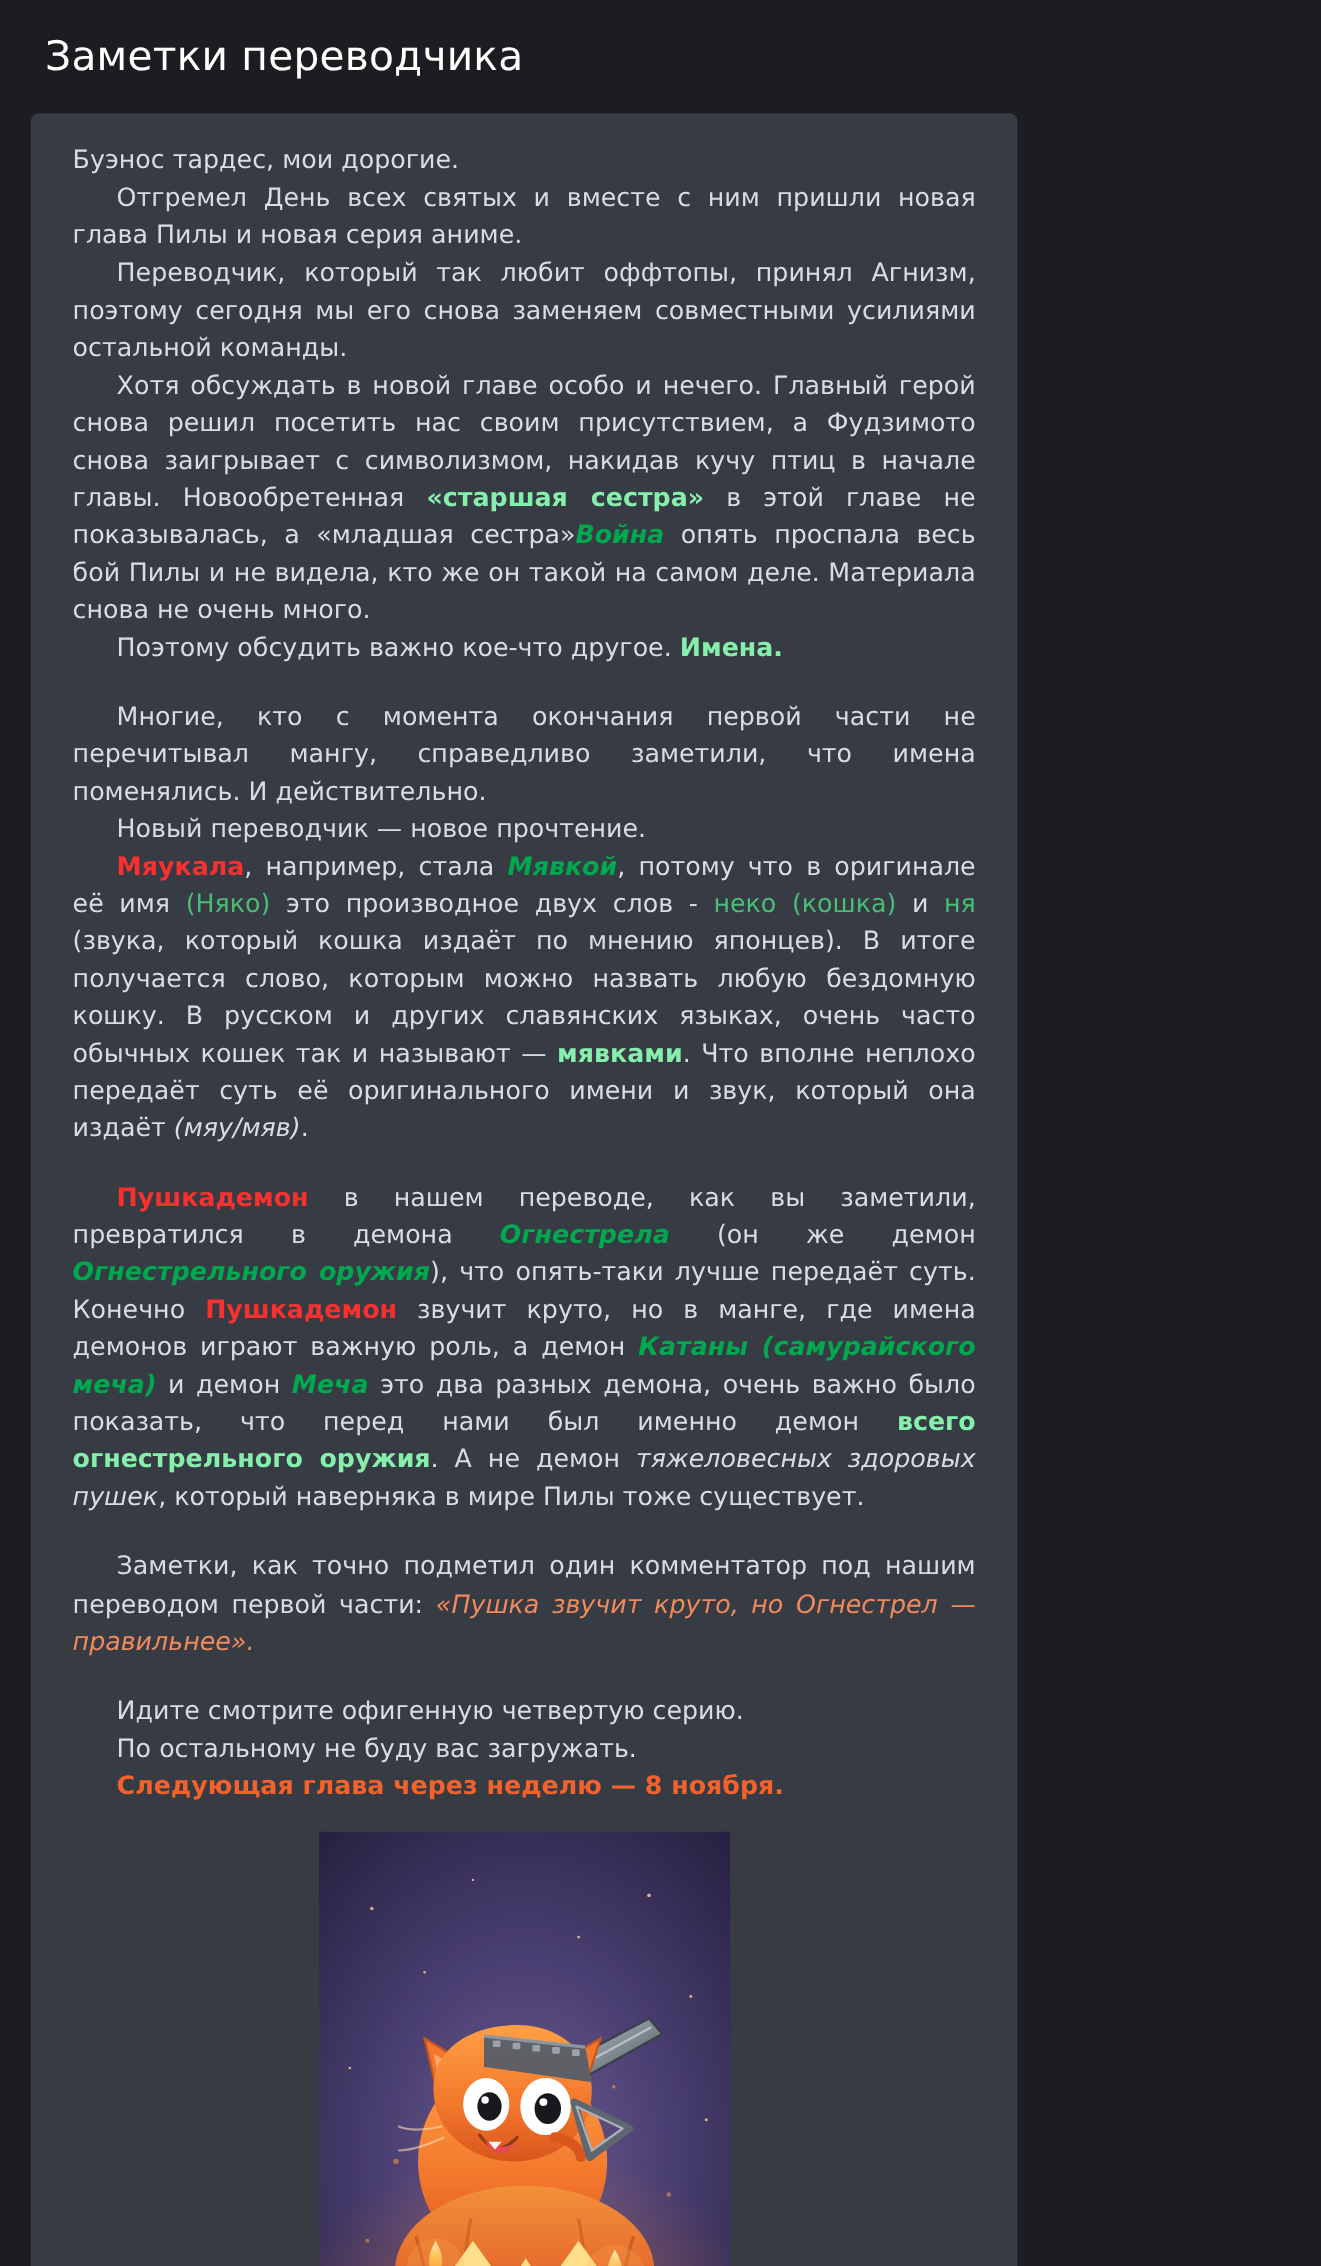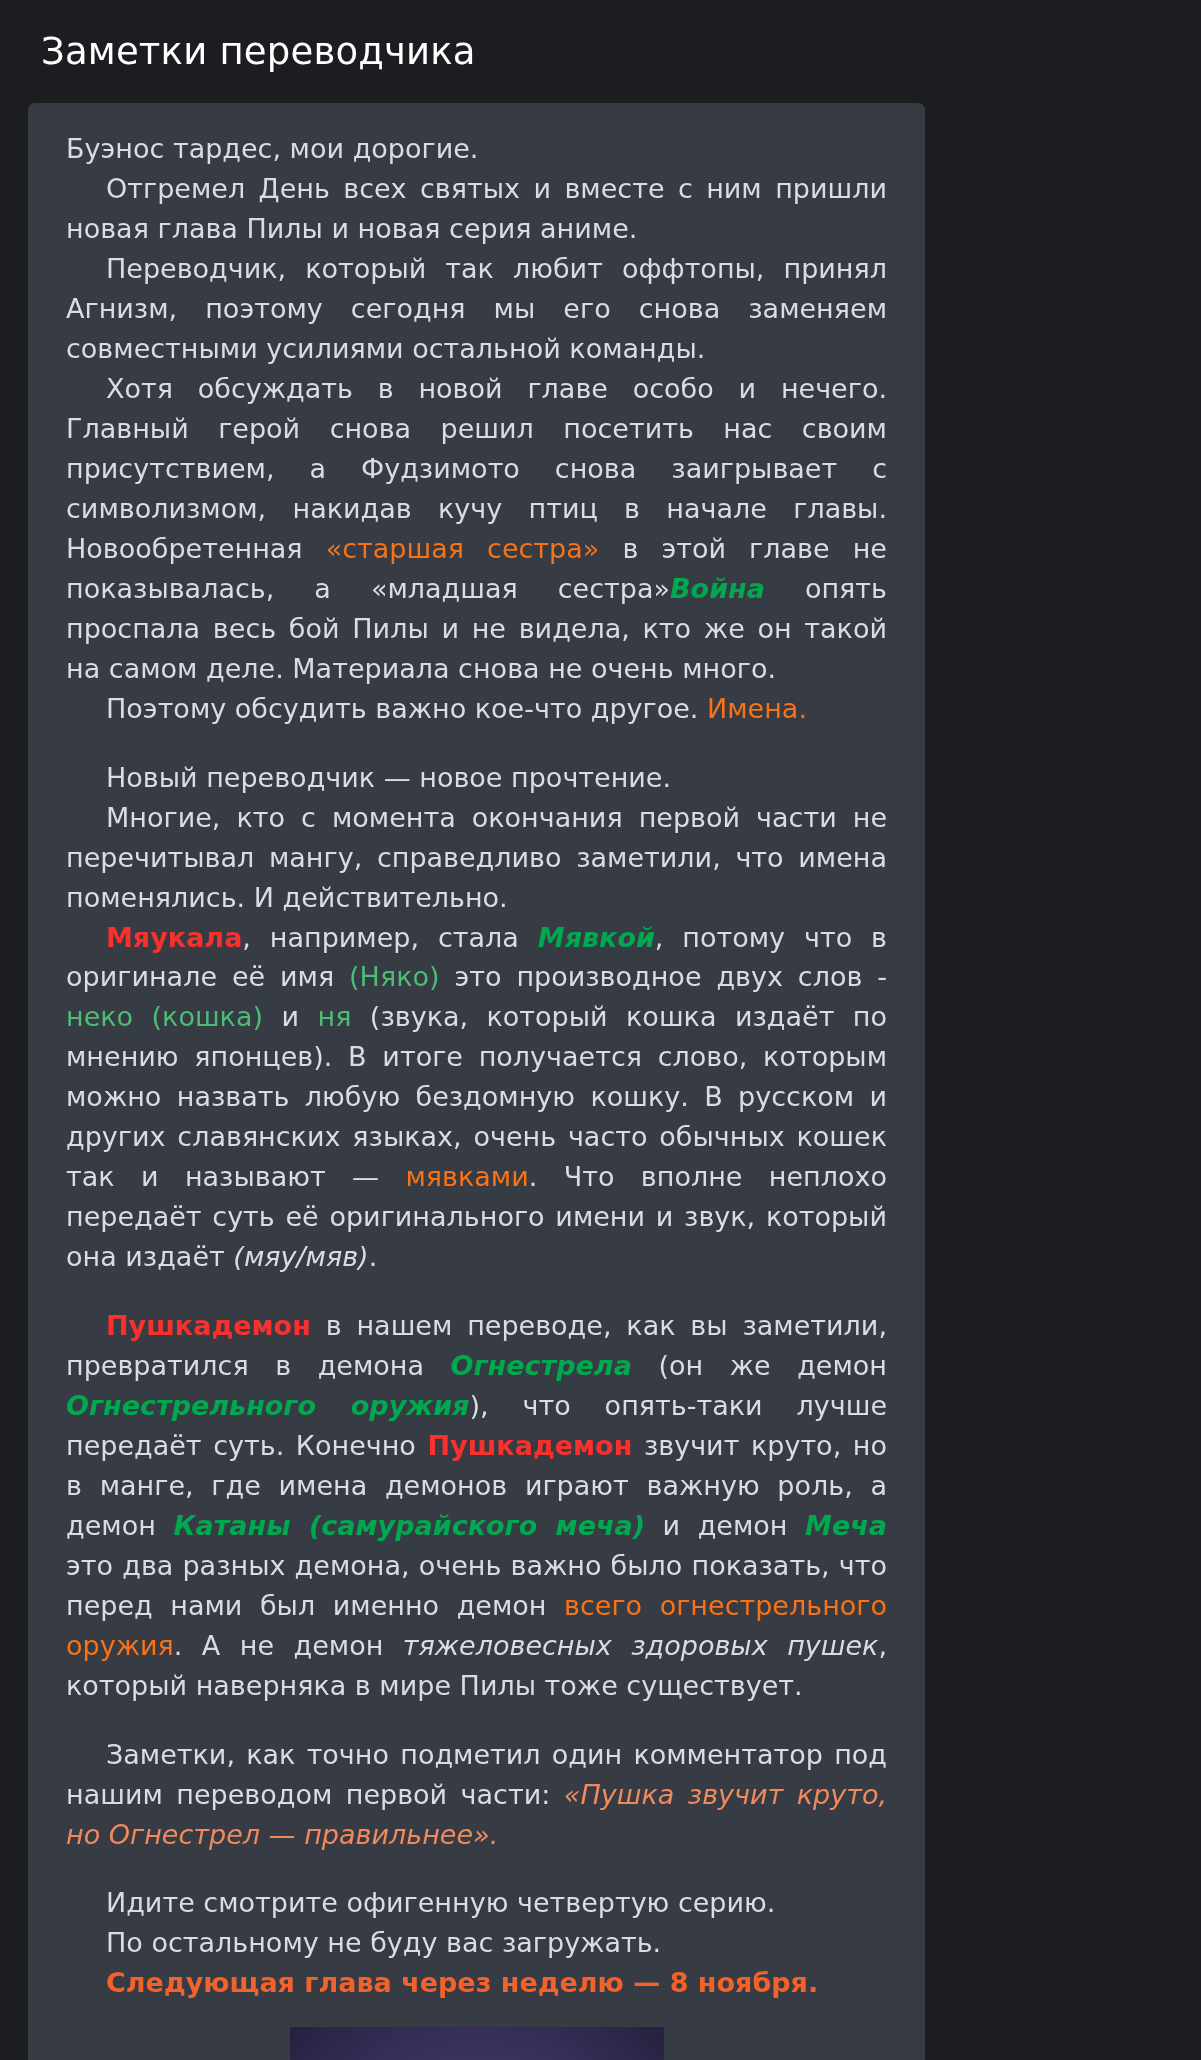--- a/index.html
+++ b/index.html
@@ -28,29 +28,29 @@
   }
   .card{
     margin:29px 28px 0 28px;
     background:#363b44;
     border-radius:7px;
     padding:26px 38px 40px 38px;
     box-sizing:border-box;
   }
   .body-text{
     color:#d9dde2;
-    font-size:27px;
+    font-size:23px;
     line-height:1.48;
     text-align:justify;
     text-justify:inter-word;
   }
   .body-text p{margin:0;}
   .indent{text-indent:40px;}
   .gap{height:29px;}
-  .b{font-weight:normal;color:#f97316;}
+  .b{font-weight:bold;color:#86efac;}
   .i{font-style:italic;margin-top:41px;}
   .red{color:#f8312f;font-weight:bold;}
   .green{color:#00a84f;font-weight:bold;font-style:italic;}
   .green-lt{color:#4bbd75;}
   .orange{color:#f2622a;font-weight:bold;}
   .quote-it{color:#f08a5d;font-style:italic;}
   .fig{
     margin:24px auto 0 auto;
     width:374px;
   }
@@ -75,23 +75,23 @@
       <p class="indent">Отгремел День всех святых и вместе с ним пришли новая глава Пилы и новая серия аниме.</p>
 
       <p class="indent">Переводчик, который так любит оффтопы, принял Агнизм, поэтому сегодня мы его снова заменяем совместными усилиями остальной команды.</p>
 
       <p class="indent"><span>Хотя обсуждать в новой главе особо и нечего. Главный герой снова решил посетить нас своим присутствием, а Фудзимото снова заигрывает с символизмом, накидав кучу птиц в начале главы. Новообретенная </span><span class="b">«старшая сестра»</span><span> в этой главе не показывалась, а «младшая сестра»</span><span class="green">Война</span><span> опять проспала весь бой Пилы и не видела, кто же он такой на самом деле. Материала снова не очень много.</span></p>
 
       <p class="indent"><span>Поэтому обсудить важно кое-что другое. </span><span class="b">Имена.</span></p>
 
       <div class="gap"></div>
 
+      <p class="indent">Многие, кто с момента окончания первой части не перечитывал мангу, справедливо заметили, что имена поменялись. И действительно.</p>
+
       <p class="indent">Новый переводчик — новое прочтение.</p>
-
-      <p class="indent">Многие, кто с момента окончания первой части не перечитывал мангу, справедливо заметили, что имена поменялись. И действительно.</p>
 
       <p class="indent"><span class="red">Мяукала</span><span>, например, стала </span><span class="green">Мявкой</span><span>, потому что в оригинале её имя </span><span class="green-lt">(Няко)</span><span> это производное двух слов - </span><span class="green-lt">неко (кошка)</span><span> и </span><span class="green-lt">ня</span><span> (звука, который кошка издаёт по мнению японцев). В итоге получается слово, которым можно назвать любую бездомную кошку. В русском и других славянских языках, очень часто обычных кошек так и называют — </span><span class="b">мявками</span><span>. Что вполне неплохо передаёт суть её оригинального имени и звук, который она издаёт </span><span class="i">(мяу/мяв)</span><span>.</span></p>
 
       <div class="gap"></div>
 
       <p class="indent"><span class="red">Пушкадемон</span><span> в нашем переводе, как вы заметили, превратился в демона </span><span class="green">Огнестрела</span><span> (он же демон </span><span class="green">Огнестрельного оружия</span><span>), что опять-таки лучше передаёт суть. Конечно </span><span class="red">Пушкадемон</span><span> звучит круто, но в манге, где имена демонов играют важную роль, а демон </span><span class="green">Катаны (самурайского меча)</span><span> и демон </span><span class="green">Меча</span><span> это два разных демона, очень важно было показать, что перед нами был именно демон </span><span class="b">всего огнестрельного оружия</span><span>. А не демон </span><span class="i">тяжеловесных здоровых пушек</span><span>, который наверняка в мире Пилы тоже существует.</span></p>
 
       <div class="gap"></div>
 
       <p class="indent"><span>Заметки, как точно подметил один комментатор под нашим переводом первой части: </span><span class="quote-it">«Пушка звучит круто, но Огнестрел — правильнее».</span></p>

